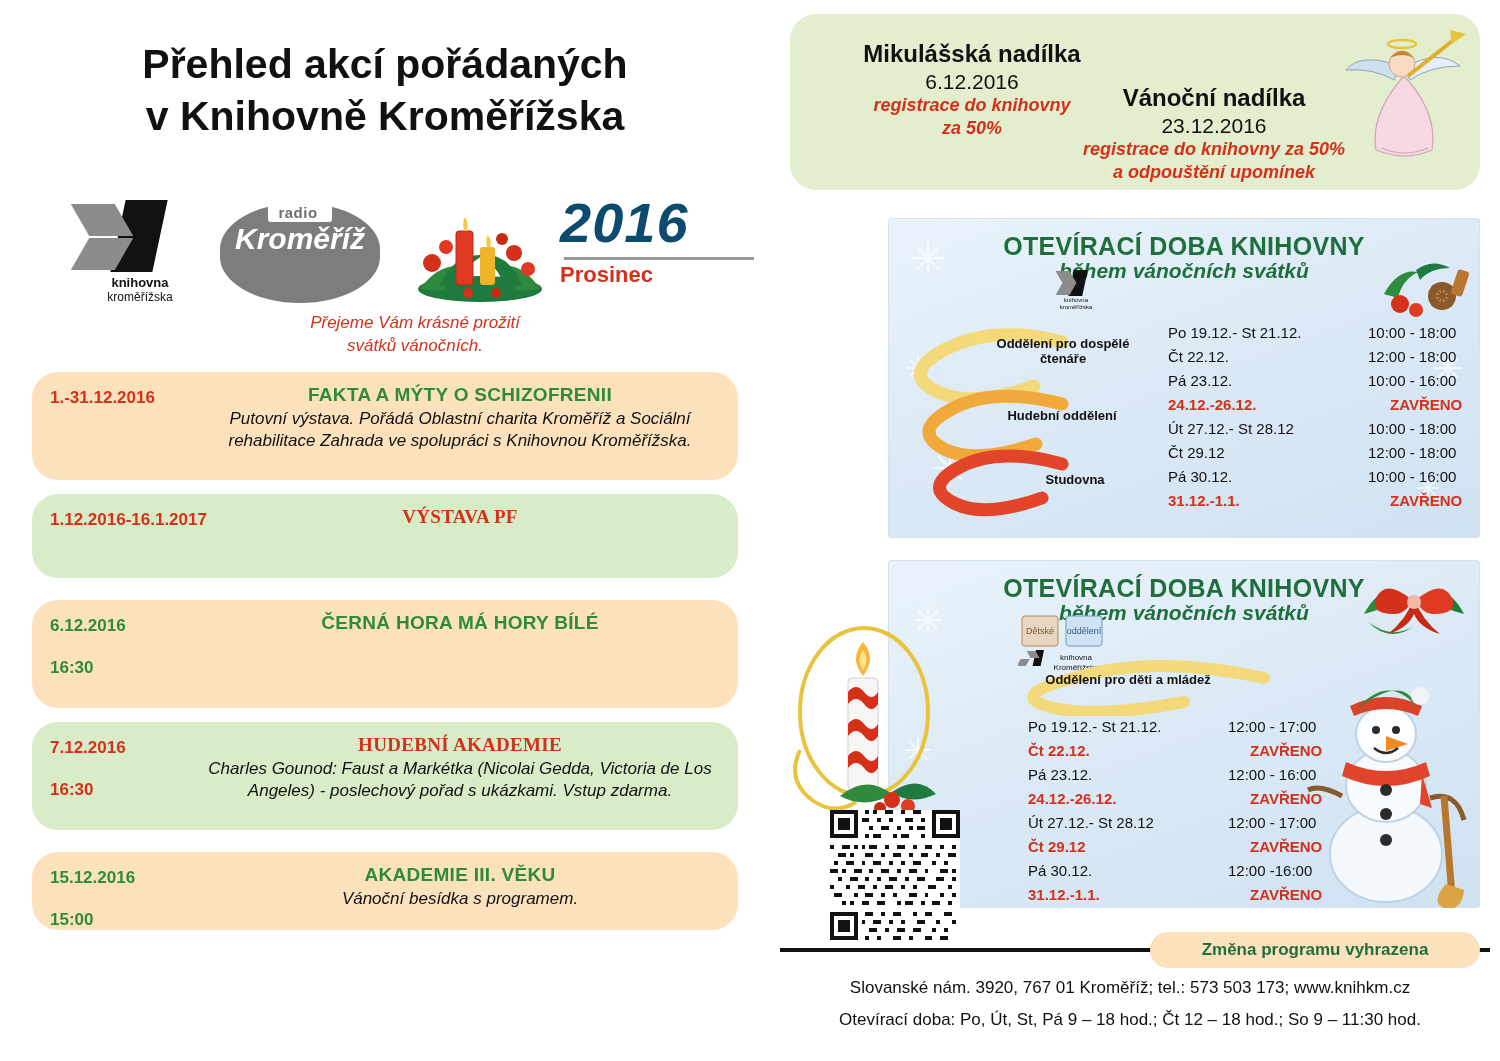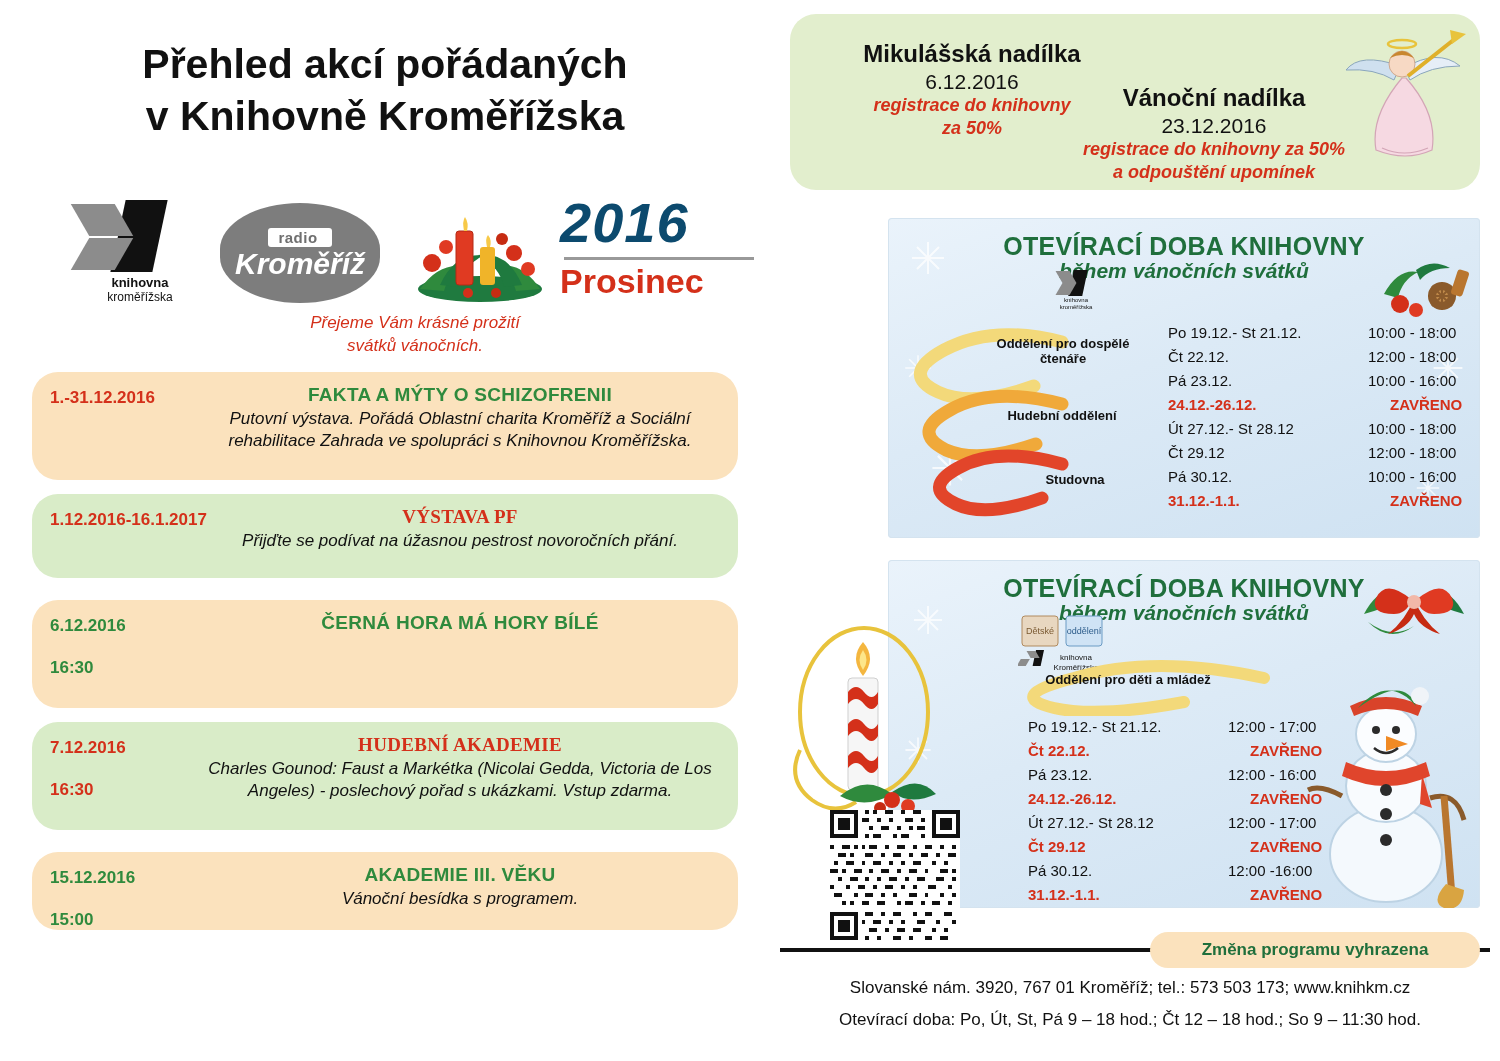--- a/index.html
+++ b/index.html
@@ -39,39 +39,39 @@
   .logo-kk .gry2 {
     position:absolute; left:0px; top:38px; width:44px; height:32px;
     background:#8c8c8c; transform:skewX(-30deg);
   }
   .logo-kk .txt { text-align:center; font-size:12px; line-height:1.15; margin-top:4px; color:#111; }
   .logo-kk .txt b { font-size:13px; }
 
   .logo-radio {
     position:absolute; left:160px; top:8px; width:160px; height:100px;
     border-radius:50%/46%; background:#7d7d7d; color:#fff;
-    display:flex; flex-direction:column; align-items:center; justify-content:center;
+    display:flex; flex-direction:column; align-items:center; justify-content:flex-start;
   }
   .logo-radio .r1 {
     background:#fff; color:#6f6f6f; font-size:15px; font-weight:bold;
     padding:1px 14px 1px 10px; border-radius:3px; letter-spacing:.5px;
   }
   .logo-radio .r2 { font-size:30px; font-weight:bold; font-style:italic; line-height:1; margin-top:2px; }
 
   .wreath { position:absolute; left:350px; top:6px; width:140px; height:105px; }
 
   .year {
     position:absolute; left:500px; top:0px; width:230px; text-align:left;
   }
   .year .y {
     font-size:56px; font-weight:bold; color:#0c4a6e; font-style:italic; line-height:1;
     letter-spacing:1px;
   }
   .year .rule { width:190px; height:3px; background:#999; margin:6px 0 2px 4px; }
-  .year .m { font-size:34px; color:#d4301a; font-weight:bold; }
+  .year .m { font-size:22px; color:#d4301a; font-weight:bold; }
 
   .wish {
     position:absolute; left:250px; top:312px; width:330px;
     font-size:17px; font-style:italic; color:#d4301a; line-height:1.35; text-align:center;
   }
 
   
   .events { position:absolute; left:32px; top:372px; width:706px; }
   .ev {
     position:relative; border-radius:26px; margin-bottom:14px; padding:12px 16px 12px 16px;
@@ -243,21 +243,20 @@
         <div class="body">
           <div class="head green">FAKTA A MÝTY O SCHIZOFRENII</div>
           <div class="desc">Putovní výstava. Pořádá Oblastní charita Kroměříž a Sociální rehabilitace Zahrada ve spolupráci s Knihovnou Kroměřížska.</div>
         </div>
       </div>
 
       <div class="ev green" style="min-height:84px;">
         <div class="date">1.12.2016-16.1.2017</div>
         <div class="body">
           <div class="head red">VÝSTAVA PF</div>
-          <div class="desc">Přijďte se podívat na úžasnou pestrost novoročních přání.</div>
         </div>
       </div>
 
       <div class="ev orange" style="min-height:108px; margin-top:22px;">
         <div class="date green-d">
           <span>6.12.2016</span>
           <span class="time">16:30</span>
         </div>
         <div class="body">
           <div class="head green">ČERNÁ HORA MÁ HORY BÍLÉ</div>

